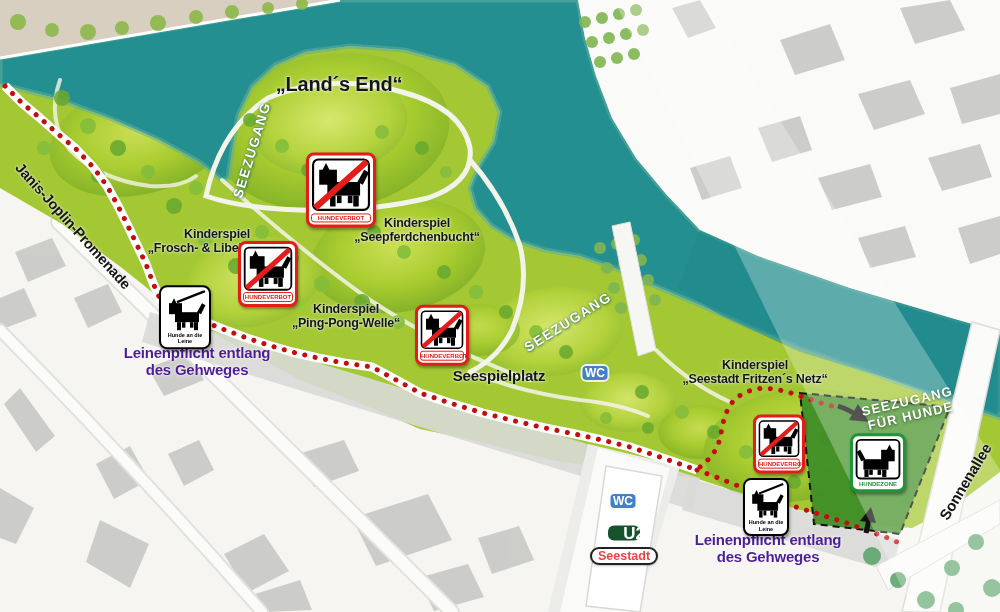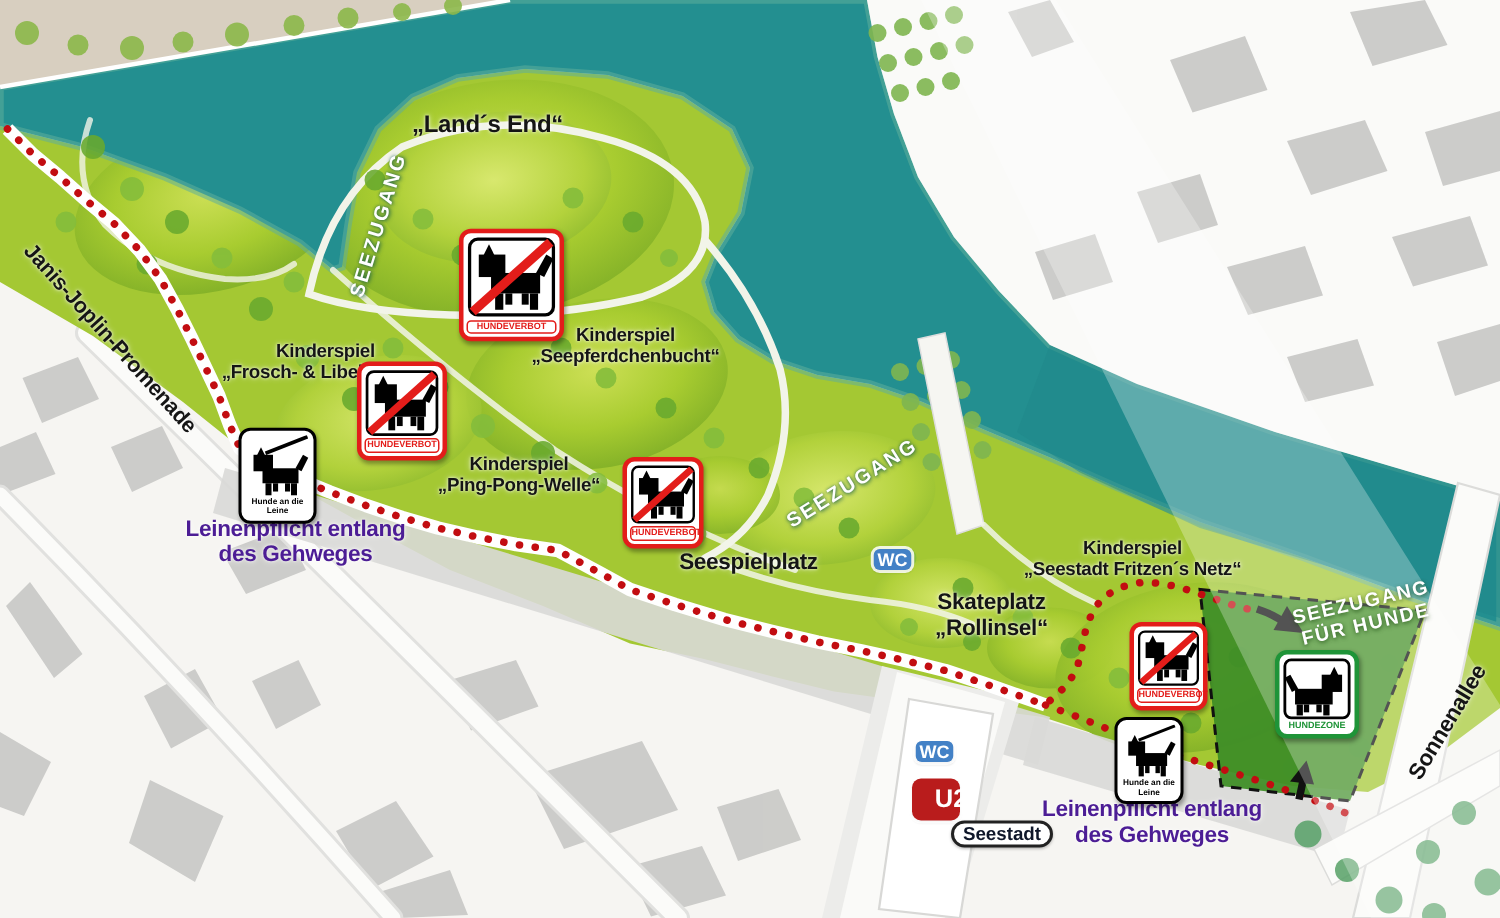--- a/index.html
+++ b/index.html
@@ -52,24 +52,24 @@
     color:#000;font-size:5.5px;font-weight:bold;text-align:center;line-height:1.15;
   }
   
   .badge{
     position:absolute;transform:translate(-50%,-50%);
     display:flex;align-items:center;justify-content:center;
     font-weight:bold;color:#fff;box-sizing:border-box;
     box-shadow:0 0 0 2px rgba(255,255,255,.85),0 1px 2px rgba(0,0,0,.3);
   }
   .badge-wc{background:#4381c6;border-radius:4px;width:25px;height:14px;font-size:12px;}
-  .badge-u2{background:#b91c1c;border-radius:6px;width:32px;height:28px;font-size:17px;padding-left:20px;}
+  .badge-u2{background:#14532d;border-radius:6px;width:32px;height:15px;font-size:17px;padding-left:20px;}
   .badge-station{
-    background:#fff;color:#0f172a;border:2px solid #222;border-radius:9px;
-    width:68px;height:18px;font-size:12.5px;box-shadow:0 1px 2px rgba(0,0,0,.25);margin-left:44px;
+    background:#fff;color:#ef4444;border:2px solid #222;border-radius:9px;
+    width:68px;height:18px;font-size:12.5px;box-shadow:0 1px 2px rgba(0,0,0,.25);
   }
 </style>
 </head>
 <body>
 
 <div class="map">
 
   <svg class="base" width="1000" height="612" viewBox="0 0 1000 612">
     <defs>
       <radialGradient id="hillGrad" cx="50%" cy="42%" r="62%">
@@ -308,21 +308,21 @@
     <g stroke="#111" stroke-width="5" fill="#111">
       <path d="M838,406 Q850,410 856,415" fill="none"></path>
       <polygon points="869,422 849,420 858,404" stroke="none"></polygon>
       <path d="M866,533 Q868,524 869,519" fill="none"></path>
       <polygon points="871,507 860,521 876,523" stroke="none"></polygon>
     </g>
 
     <polygon points="614,0 704,0 1000,470 1000,612 914,612" fill="#ffffff" opacity=".28"></polygon>
   </svg>
 
-  <div class="label big-label" style="left:325px;top:84px;font-size:16px;">„Land´s End“</div>
+  <div class="label big-label" style="left:339px;top:84px;font-size:20px;">„Land´s End“</div>
 
   <div class="label water-label" style="left:252px;top:150px;transform:translate(-50%,-50%) rotate(-73deg);">SEEZUGANG</div>
 
   <div class="label water-label" style="left:568px;top:322px;transform:translate(-50%,-50%) rotate(-32deg);">SEEZUGANG</div>
 
   <div class="label big-label" style="left:73px;top:226px;font-size:14.5px;transform:translate(-50%,-50%) rotate(48deg);">Janis-Joplin-Promenade</div>
 
   <div class="label big-label" style="left:966px;top:482px;transform:translate(-50%,-50%) rotate(-59deg);">Sonnenallee</div>
 
   <div class="label kicker-label" style="left:217px;top:241px;">
@@ -350,24 +350,20 @@
     <span class="l">des Gehweges</span>
   </div>
 
   <div class="label red-note" style="left:768px;top:549px;">
     <span class="l">Leinenpflicht entlang</span>
     <span class="l">des Gehweges</span>
   </div>
 
   <div class="label big-label" style="left:499px;top:376px;">Seespielplatz</div>
 
-  <div class="label big-label" style="left:661px;top:411px;">
-    <span class="l">Skateplatz</span>
-    <span class="l">„Rollinsel“</span>
-  </div>
 
   <div class="label zone-label" style="left:909px;top:409px;transform:translate(-50%,-50%) rotate(-13deg);">
     <span class="l">SEEZUGANG</span>
     <span class="l">FÜR HUNDE</span>
   </div>
 
   <div class="badge badge-wc" style="left:595px;top:373px;">WC</div>
   <div class="badge badge-wc" style="left:623px;top:501px;">WC</div>
   <div class="badge badge-u2" style="left:624px;top:533px;">U2</div>
   <div class="badge badge-station" style="left:624px;top:556px;">Seestadt</div>

